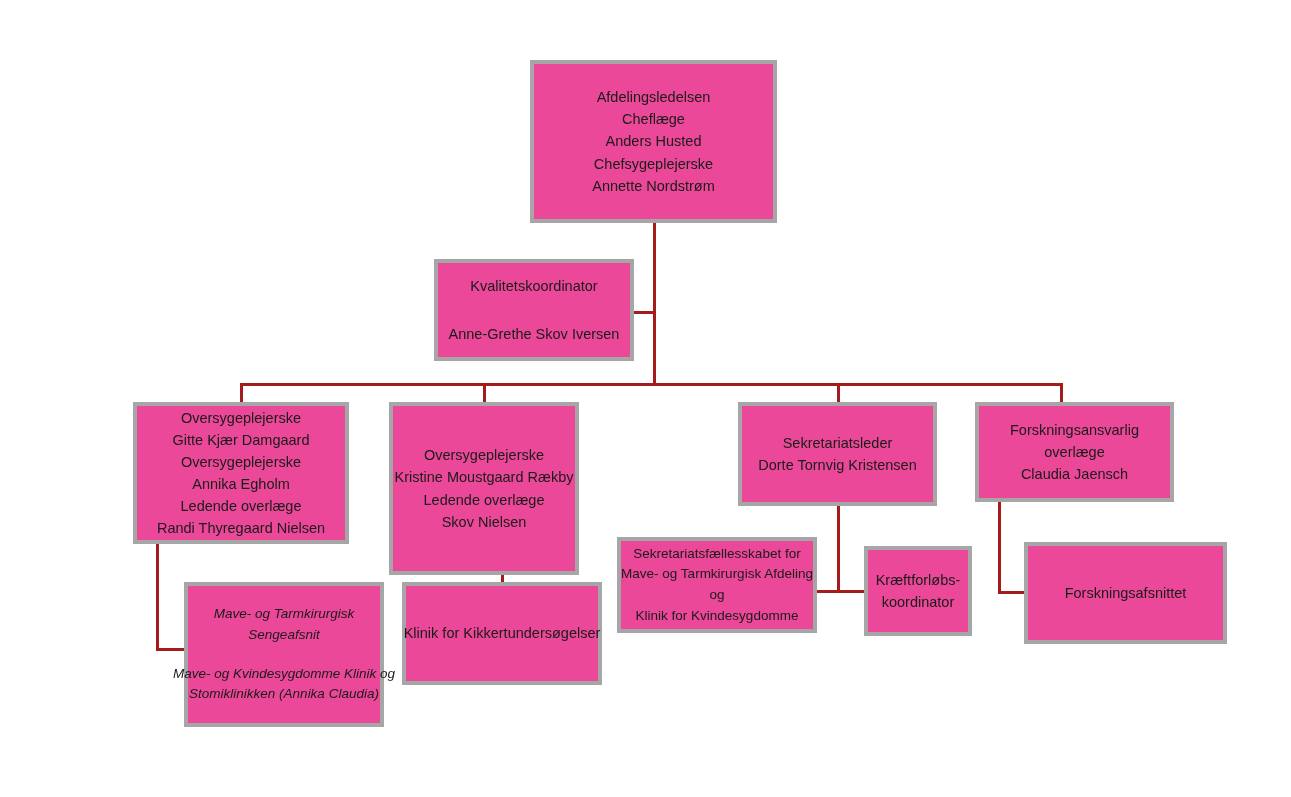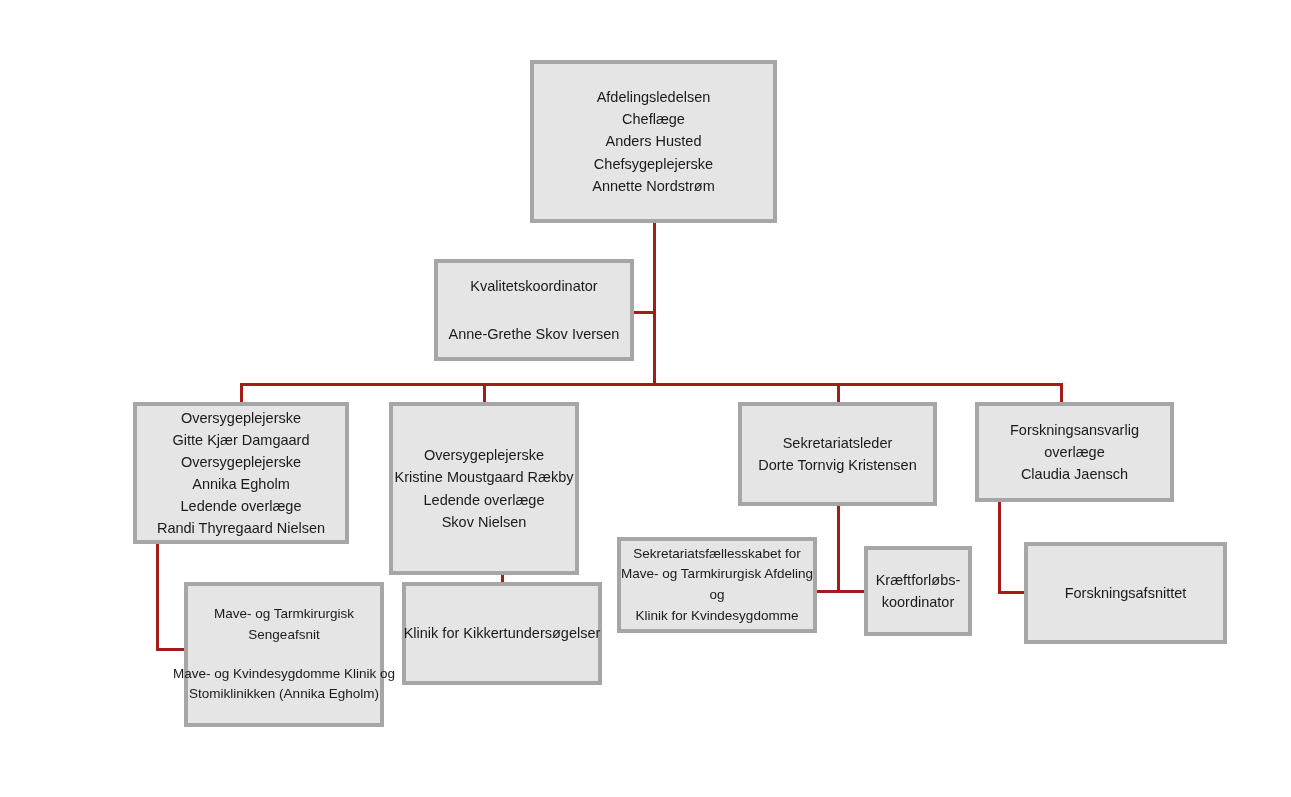--- a/index.html
+++ b/index.html
@@ -13,21 +13,21 @@
 
   
   .line{position:absolute;background:#a41b1b;z-index:1;}
   .vline{width:3px;}
   .hline{height:3px;}
 
   
   .node{
     position:absolute;
     box-sizing:border-box;
-    background:#e5e5e5;
+    background:#ec4899;
     border:4px solid #a6a6a6;
     z-index:3;
     display:flex;
     flex-direction:column;
     align-items:center;
     justify-content:center;
     text-align:center;
     color:#1a1a1a;
     font-size:14.5px;
     line-height:1.52;
@@ -39,21 +39,21 @@
   
   #n-afdelingsledelsen{left:530px;top:60px;width:247px;height:163px;}
   #n-kvalitetskoordinator{left:434px;top:259px;width:200px;height:102px;gap:25px;}
   #n-oversygeplejerske-1{left:133px;top:402px;width:216px;height:142px;}
   #n-oversygeplejerske-2{left:389px;top:402px;width:190px;height:173px;}
   #n-sekretariatsleder{left:738px;top:402px;width:199px;height:104px;}
   #n-forskningsansvarlig{left:975px;top:402px;width:199px;height:100px;}
   #n-sekretariatsfaellesskab{left:617px;top:537px;width:200px;height:96px;font-size:13.5px;}
   #n-kraeftforloeb{left:864px;top:546px;width:108px;height:90px;}
   #n-forskningsafsnittet{left:1024px;top:542px;width:203px;height:102px;}
-  #n-mave-tarm{left:184px;top:582px;width:200px;height:145px;font-size:13.5px;}
+  #n-mave-tarm{left:184px;top:582px;width:200px;height:145px;font-size:13.5px;font-style:italic;}
   #n-kikkert{left:402px;top:582px;width:200px;height:103px;}
 </style>
 </head>
 <body>
 
 <div id="chart">
 
   <div class="line vline" style="left:653px;top:223px;height:162px;"></div>
 
   <div class="line hline" style="left:634px;top:311px;width:22px;"></div>
@@ -131,20 +131,20 @@
 
   <div class="node" id="n-forskningsafsnittet">
     <span class="ln">Forskningsafsnittet</span>
   </div>
 
   <div class="node" id="n-mave-tarm">
     <span class="ln">Mave- og Tarmkirurgisk</span>
     <span class="ln">Sengeafsnit</span>
     <span class="spacer"></span>
     <span class="ln">Mave- og Kvindesygdomme Klinik og</span>
-    <span class="ln">Stomiklinikken (Annika Egholm)</span>
+    <span class="ln">Stomiklinikken (Annika Claudia)</span>
   </div>
 
   <div class="node" id="n-kikkert">
     <span class="ln">Klinik for Kikkertundersøgelser</span>
   </div>
 
 </div>
 
 </body></html>

